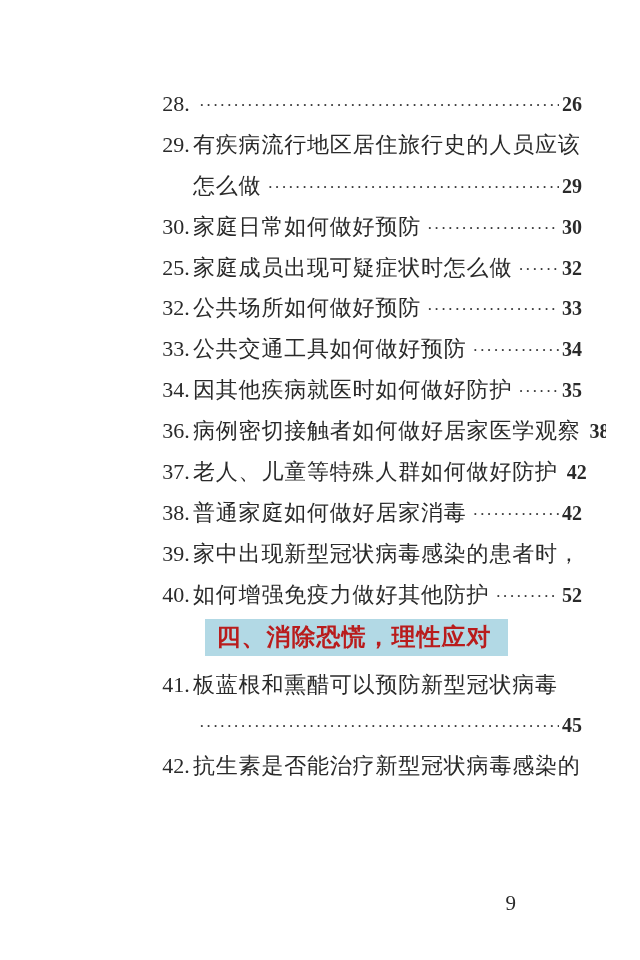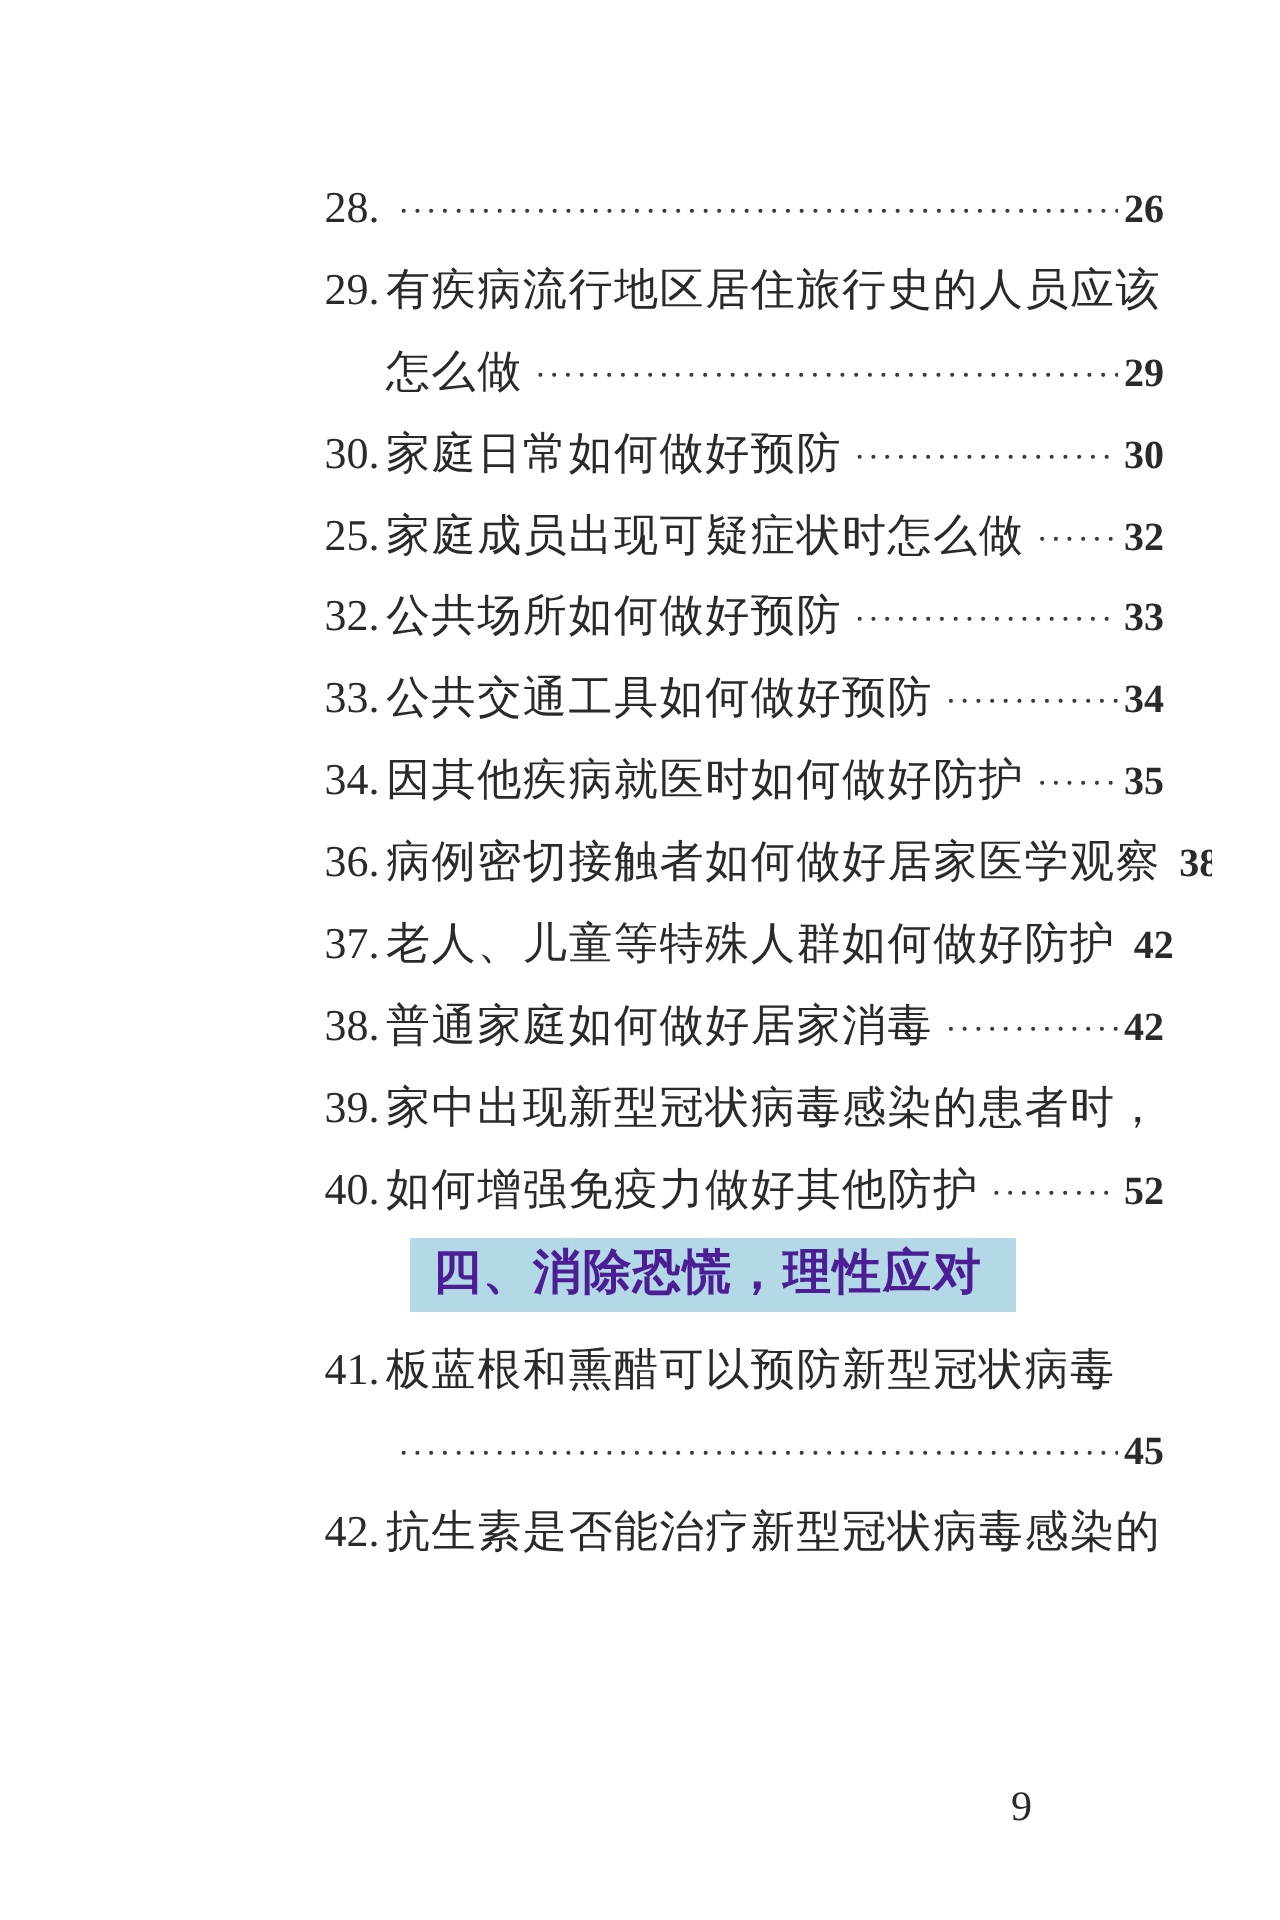--- a/index.html
+++ b/index.html
@@ -137,21 +137,21 @@
         <span class="leader"></span>
         <span class="entry-page">42</span>
       </div><div class="toc-row">
         <span class="entry-num">39.</span>
         <span class="entry-title">家中出现新型冠状病毒感染的患者时，</span>
       </div><div class="toc-row">
         <span class="entry-num">40.</span>
         <span class="entry-title">如何增强免疫力做好其他防护</span>
         <span class="leader"></span>
         <span class="entry-page">52</span>
-      </div><div class="section-banner" style="background: rgb(178, 217, 229); color: #4c1d95;">四、消除恐慌，理性应对</div><br style="line-height: 0;"><div class="toc-row">
+      </div><div class="section-banner" style="background: rgb(178, 217, 229); color: #b91c1c;">四、消除恐慌，理性应对</div><br style="line-height: 0;"><div class="toc-row">
         <span class="entry-num">41.</span>
         <span class="entry-title">板蓝根和熏醋可以预防新型冠状病毒</span>
       </div><div class="toc-row">
         <span class="entry-indent"></span>
         <span class="leader"></span>
         <span class="entry-page">45</span>
       </div><div class="toc-row">
         <span class="entry-num">42.</span>
         <span class="entry-title">抗生素是否能治疗新型冠状病毒感染的</span>
       </div></main>

